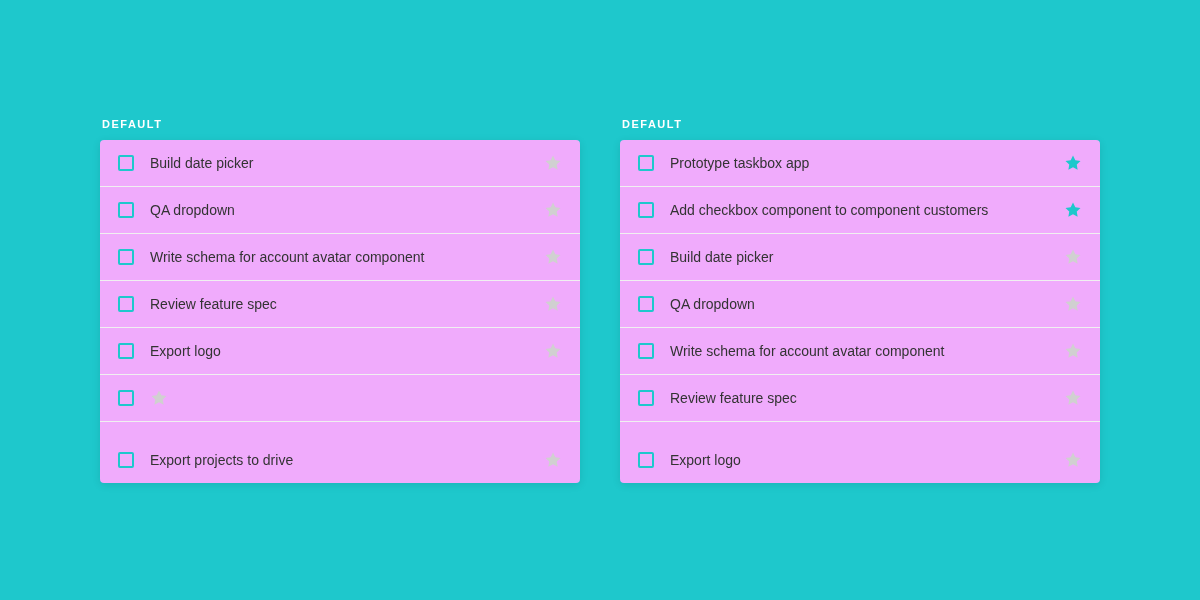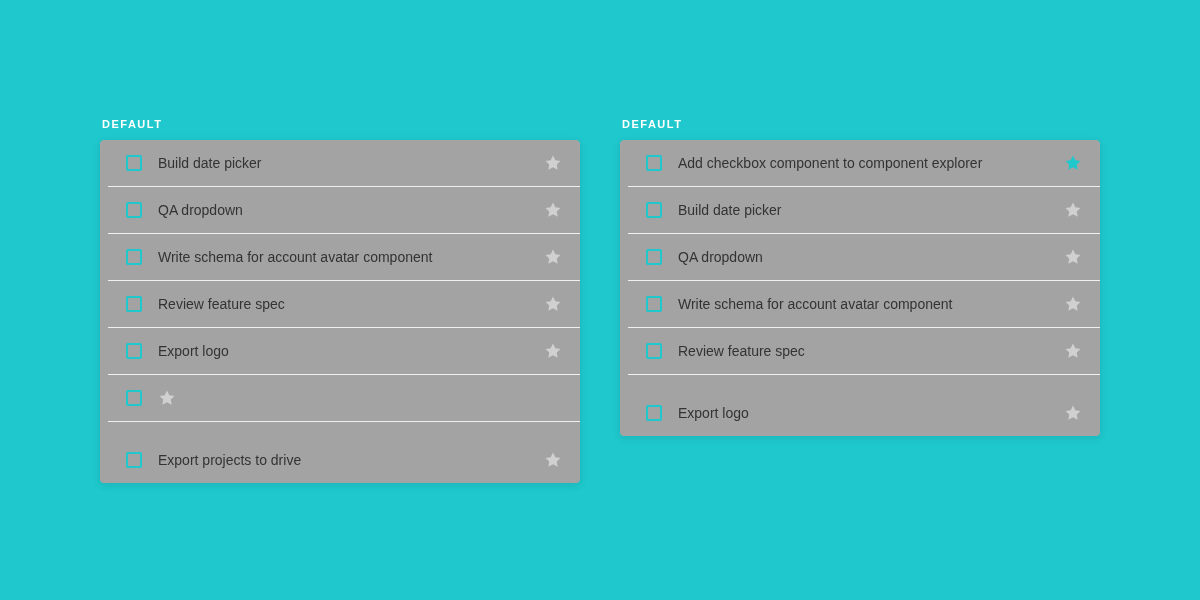--- a/index.html
+++ b/index.html
@@ -9,26 +9,25 @@
       height: 600px;
       background-color: #1ec8cc;
       font-family: 'Helvetica Neue', Helvetica, Arial, sans-serif;
       display: flex;
       align-items: center;
       justify-content: center;
       gap: 40px;
     }
 
     .panel {
-      background: #a3a3a3;
+      background: #f0abfc;
       border-radius: 4px;
       width: 480px;
       overflow: hidden;
       box-shadow: 0 2px 8px rgba(0,0,0,0.1);
-      padding-left: 8px;
     }
 
     .panel-header {
       font-size: 11px;
       font-weight: 700;
       letter-spacing: 1.5px;
       color: white;
       margin-bottom: 10px;
       padding-left: 2px;
     }
@@ -133,21 +132,28 @@
         <polygon points="12,2 15.09,8.26 22,9.27 17,14.14 18.18,21.02 12,17.77 5.82,21.02 7,14.14 2,9.27 8.91,8.26" fill="#d0d0d0" stroke="none"></polygon>
       </svg></span>
         </div>
       </div>
     </div>
     <div style="display: flex; flex-direction: column;">
       <div class="panel-header">DEFAULT</div>
       <div class="panel">
         <div class="task-row">
           <div class="task-checkbox"></div>
-          <span class="task-label">Add checkbox component to component explorer</span>
+          <span class="task-label">Prototype taskbox app</span>
+          <span class="star-icon"><svg viewBox="0 0 24 24" xmlns="http://www.w3.org/2000/svg">
+        <polygon points="12,2 15.09,8.26 22,9.27 17,14.14 18.18,21.02 12,17.77 5.82,21.02 7,14.14 2,9.27 8.91,8.26" fill="#1ec8cc" stroke="none"></polygon>
+      </svg></span>
+        </div>
+        <div class="task-row">
+          <div class="task-checkbox"></div>
+          <span class="task-label">Add checkbox component to component customers</span>
           <span class="star-icon"><svg viewBox="0 0 24 24" xmlns="http://www.w3.org/2000/svg">
         <polygon points="12,2 15.09,8.26 22,9.27 17,14.14 18.18,21.02 12,17.77 5.82,21.02 7,14.14 2,9.27 8.91,8.26" fill="#1ec8cc" stroke="none"></polygon>
       </svg></span>
         </div>
         <div class="task-row">
           <div class="task-checkbox"></div>
           <span class="task-label">Build date picker</span>
           <span class="star-icon"><svg viewBox="0 0 24 24" xmlns="http://www.w3.org/2000/svg">
         <polygon points="12,2 15.09,8.26 22,9.27 17,14.14 18.18,21.02 12,17.77 5.82,21.02 7,14.14 2,9.27 8.91,8.26" fill="#d0d0d0" stroke="none"></polygon>
       </svg></span>

